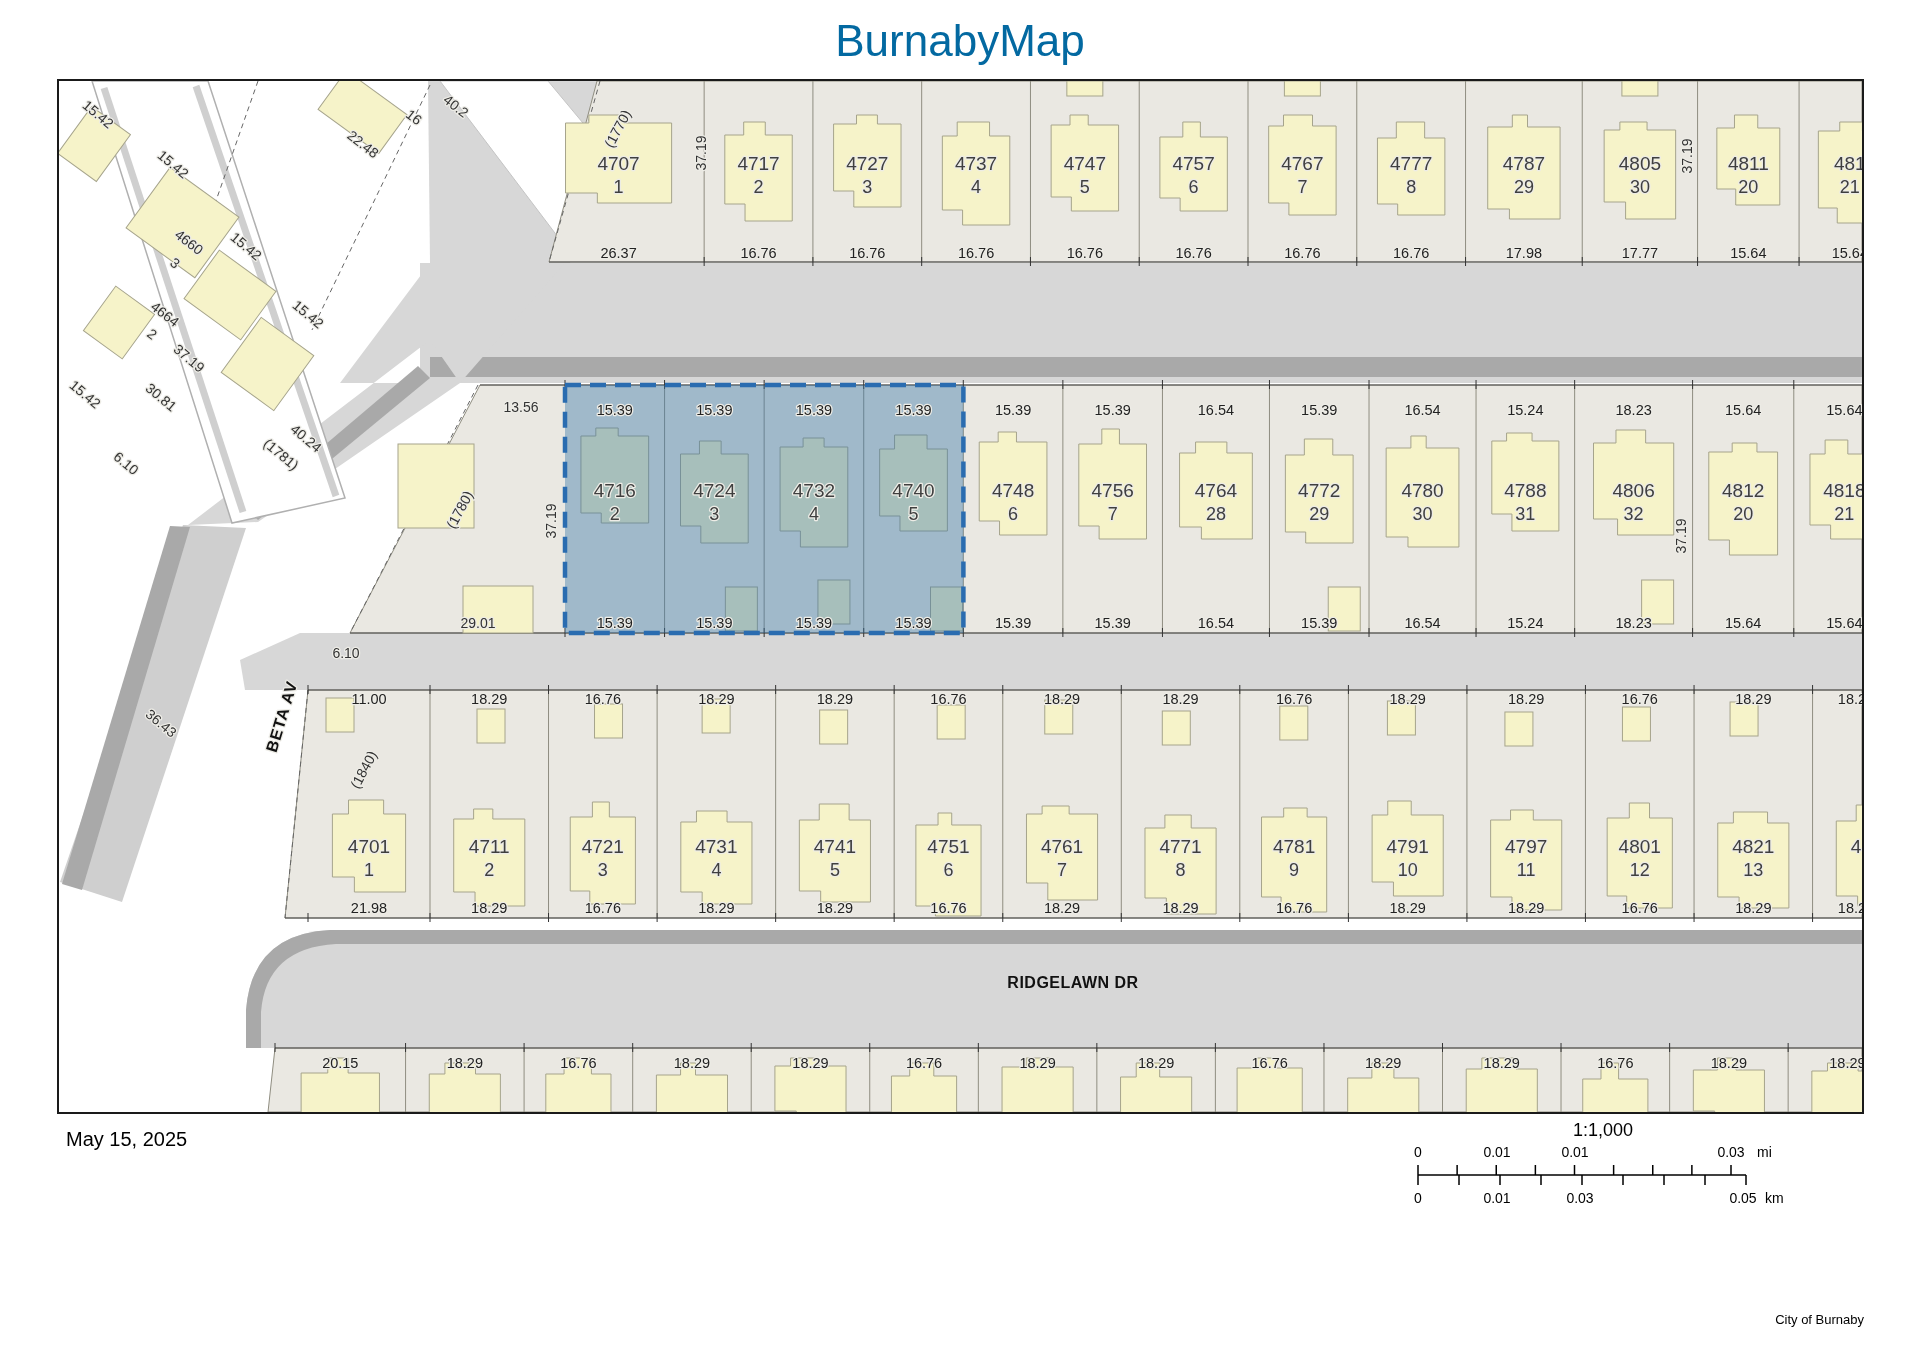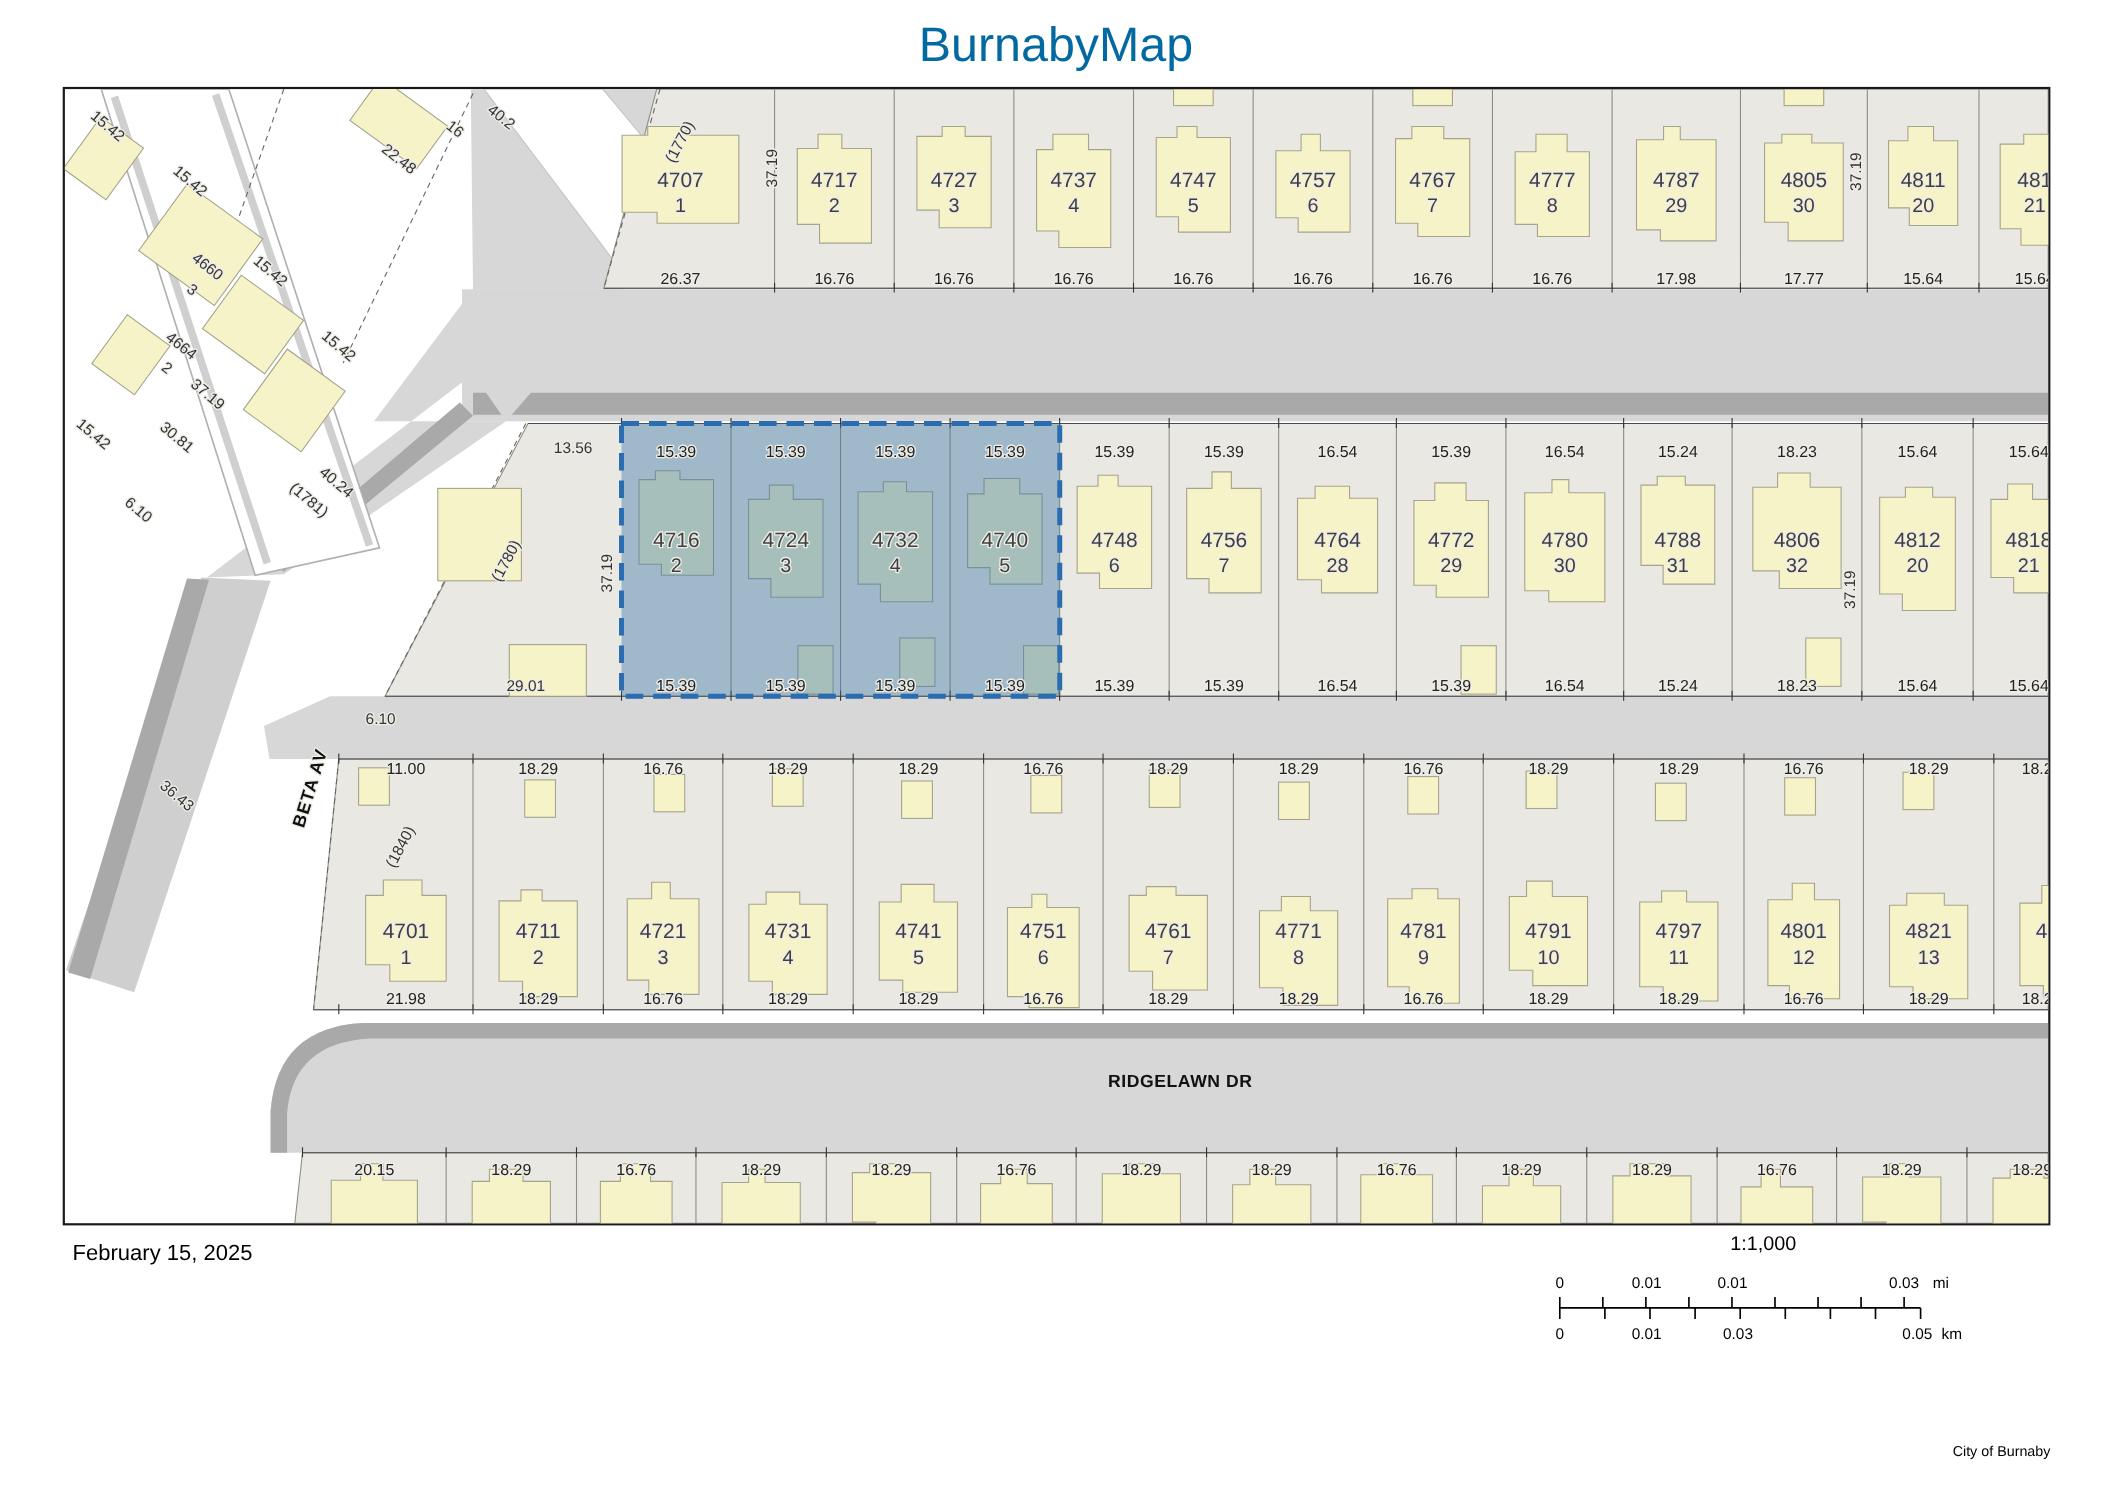--- a/index.html
+++ b/index.html
@@ -4,21 +4,21 @@
 <style>
   html,body{margin:0;padding:0;width:1920px;height:1358px;background:#fff;overflow:hidden;
     font-family:"Liberation Sans",sans-serif;}
   #page-title{position:absolute;left:0;right:0;top:16px;text-align:center;font-size:44px;
     font-weight:400;color:#0369a1;letter-spacing:0;}
   #map-frame{position:absolute;left:57px;top:79px;width:1803px;height:1031px;
     border:2px solid #1a1a1a;background:#fff;}
   #map-frame svg{display:block;}
   #map-date{position:absolute;left:66px;top:1128px;font-size:20px;color:#000;}
   #scalebar{position:absolute;left:1408px;top:1120px;width:440px;}
-  #scalebar-ratio{width:390px;text-align:center;font-size:18px;color:#000;margin-bottom:16px;}
+  #scalebar-ratio{width:390px;text-align:center;font-size:18px;color:#000;margin-bottom:2px;}
   #attribution{position:absolute;right:56px;top:1312px;font-size:13px;color:#000;margin-left:20px;}
   svg text{font-family:"Liberation Sans",sans-serif;}
   .halo{paint-order:stroke;stroke:#edece6;stroke-width:2.5px;stroke-linejoin:round;}
 </style>
 </head>
 <body>
 
 <div id="page-title">BurnabyMap</div>
 
 <div id="map-frame">
@@ -499,21 +499,21 @@
         <text x="1686" y="536" font-size="14" fill="#333" text-anchor="middle" class="halo" transform="rotate(-90,1686,536)">37.19</text>
         <text x="521" y="412" font-size="14" fill="#333" text-anchor="middle" class="halo">13.56</text>
         <text x="478" y="628" font-size="14" fill="#333" text-anchor="middle" class="halo">29.01</text>
         <text x="346" y="658" font-size="14" fill="#333" text-anchor="middle" class="halo">6.10</text>
         <text x="287" y="718" font-size="16" fill="#111" text-anchor="middle" class="halo" transform="rotate(-73,287,718)" font-weight="bold" letter-spacing="1">BETA AV</text>
         <text x="1073" y="988" font-size="16" fill="#111" text-anchor="middle" class="" font-weight="bold" letter-spacing="0.5">RIDGELAWN DR</text>
       </g>
     </svg>
   </div>
 
-<div id="map-date">February 15, 2025</div>
+<div id="map-date">May 15, 2025</div>
 
 <div id="scalebar">
   <div id="scalebar-ratio">1:1,000</div>
   <div id="scalebar-svg"><svg viewBox="0 0 440 64" width="440" height="64">
         <line x1="10" y1="32" x2="338" y2="32" stroke="#000" stroke-width="1.5"></line>
         <line x1="10" y1="22" x2="10" y2="32" stroke="#000" stroke-width="1.5"></line>
         <line x1="10" y1="32" x2="10" y2="42" stroke="#000" stroke-width="1.5"></line>
         <line x1="49.125" y1="22" x2="49.125" y2="32" stroke="#000" stroke-width="1.5"></line>
         <line x1="51" y1="32" x2="51" y2="42" stroke="#000" stroke-width="1.5"></line>
         <line x1="88.25" y1="22" x2="88.25" y2="32" stroke="#000" stroke-width="1.5"></line>

